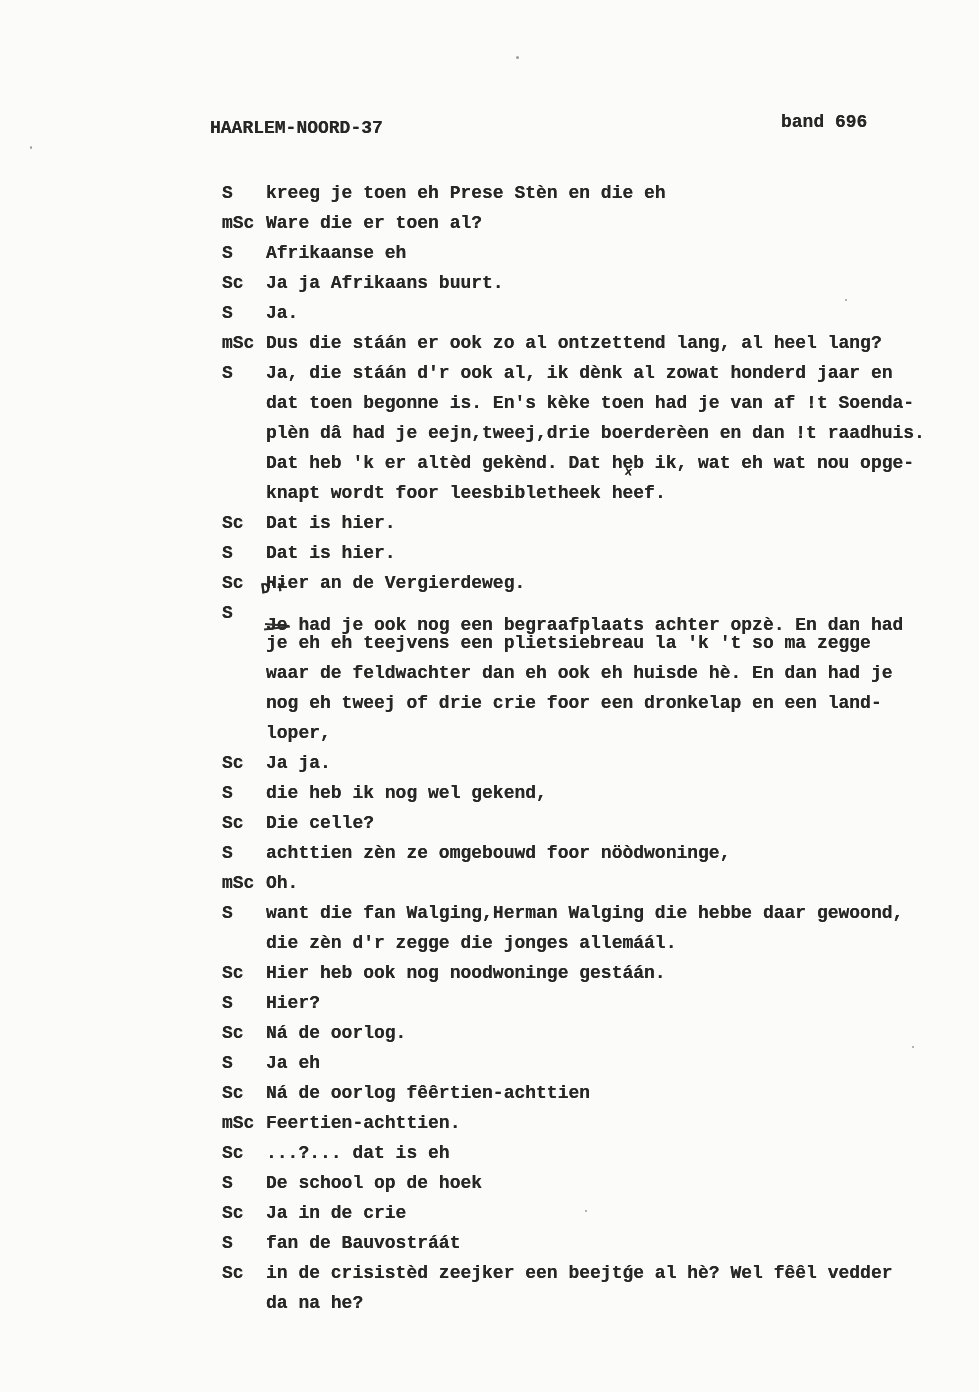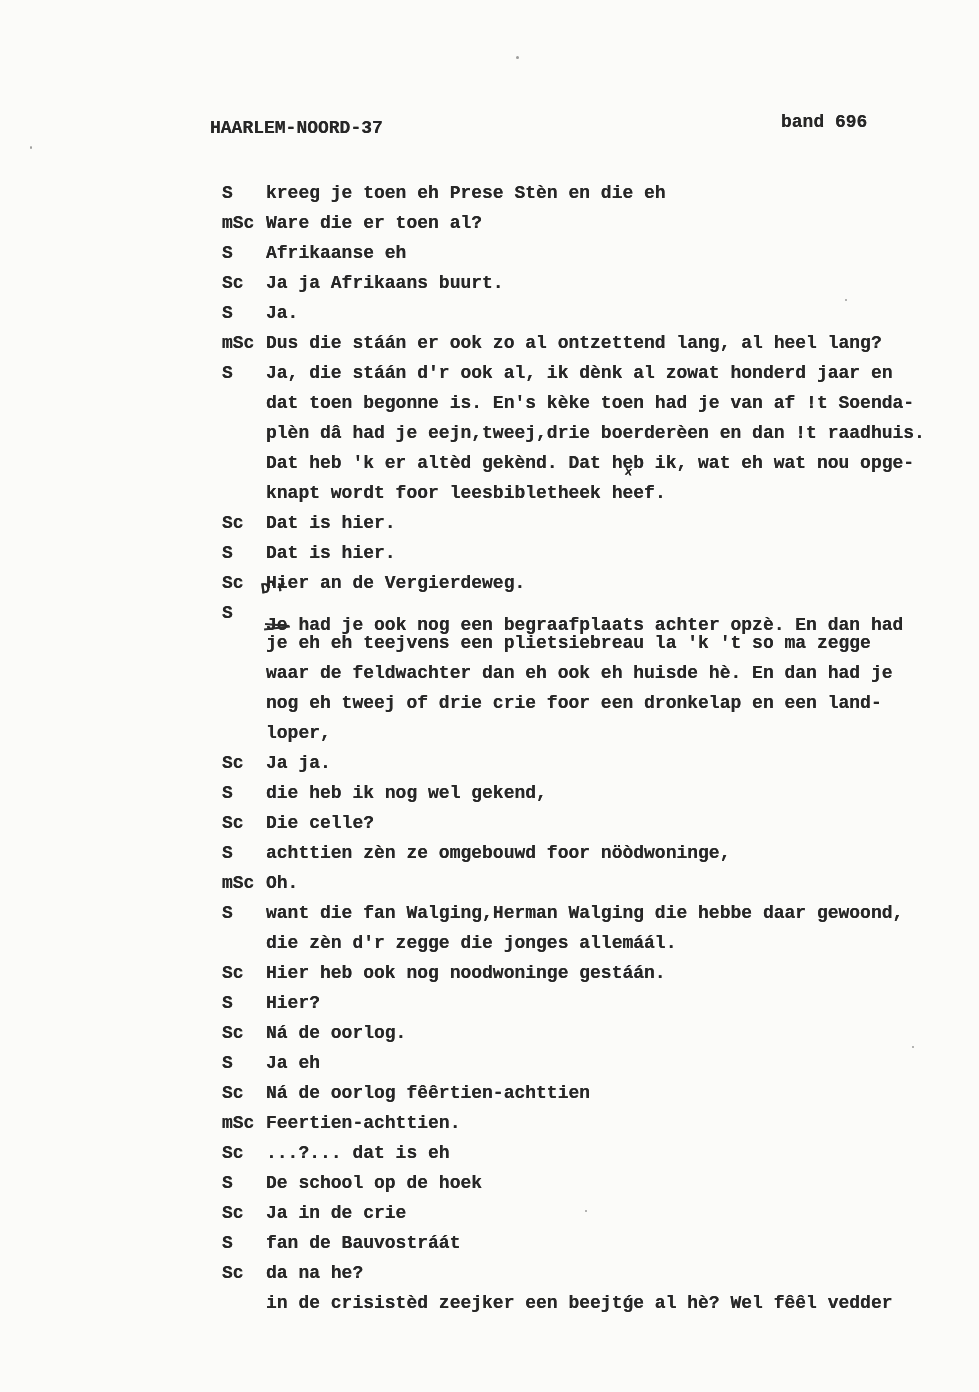--- a/index.html
+++ b/index.html
@@ -224,22 +224,22 @@
       </div>
       <div class="row">
         <div class="spk">S</div>
         <div class="txt">
           <div class="ln">fan de Bauvostráát</div>
         </div>
       </div>
       <div class="row">
         <div class="spk">Sc</div>
         <div class="txt">
+          <div class="ln">in de crisistèd zeejker een beejtǵe al hè? Wel fêêl vedder</div>
           <div class="ln">da na he?</div>
-          <div class="ln">in de crisistèd zeejker een beejtǵe al hè? Wel fêêl vedder</div>
         </div>
       </div>
     </div>
 
   <div class="speck s1"></div>
   <div class="speck s2"></div>
   <div class="speck s3"></div>
   <div class="speck s4"></div>
   <div class="speck s5"></div>
 </div>

